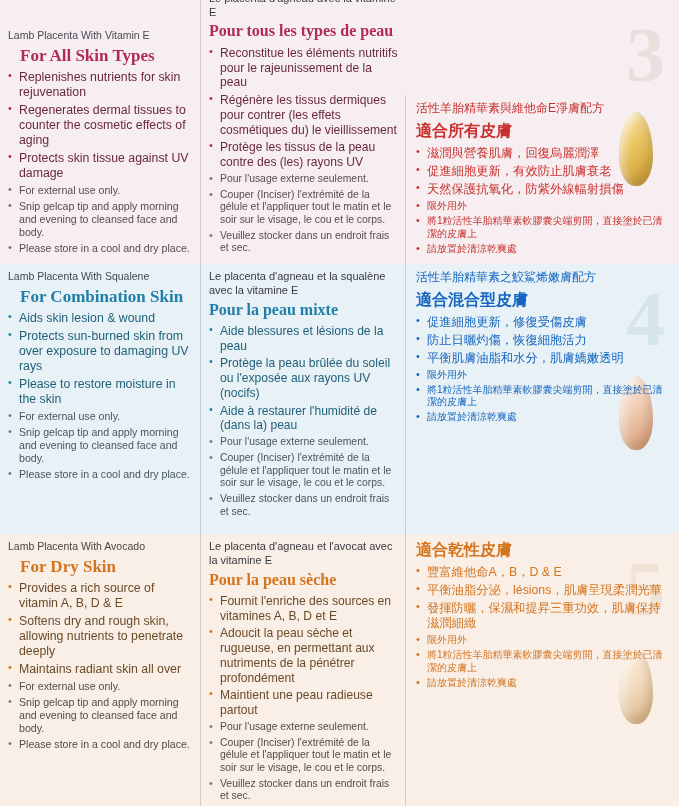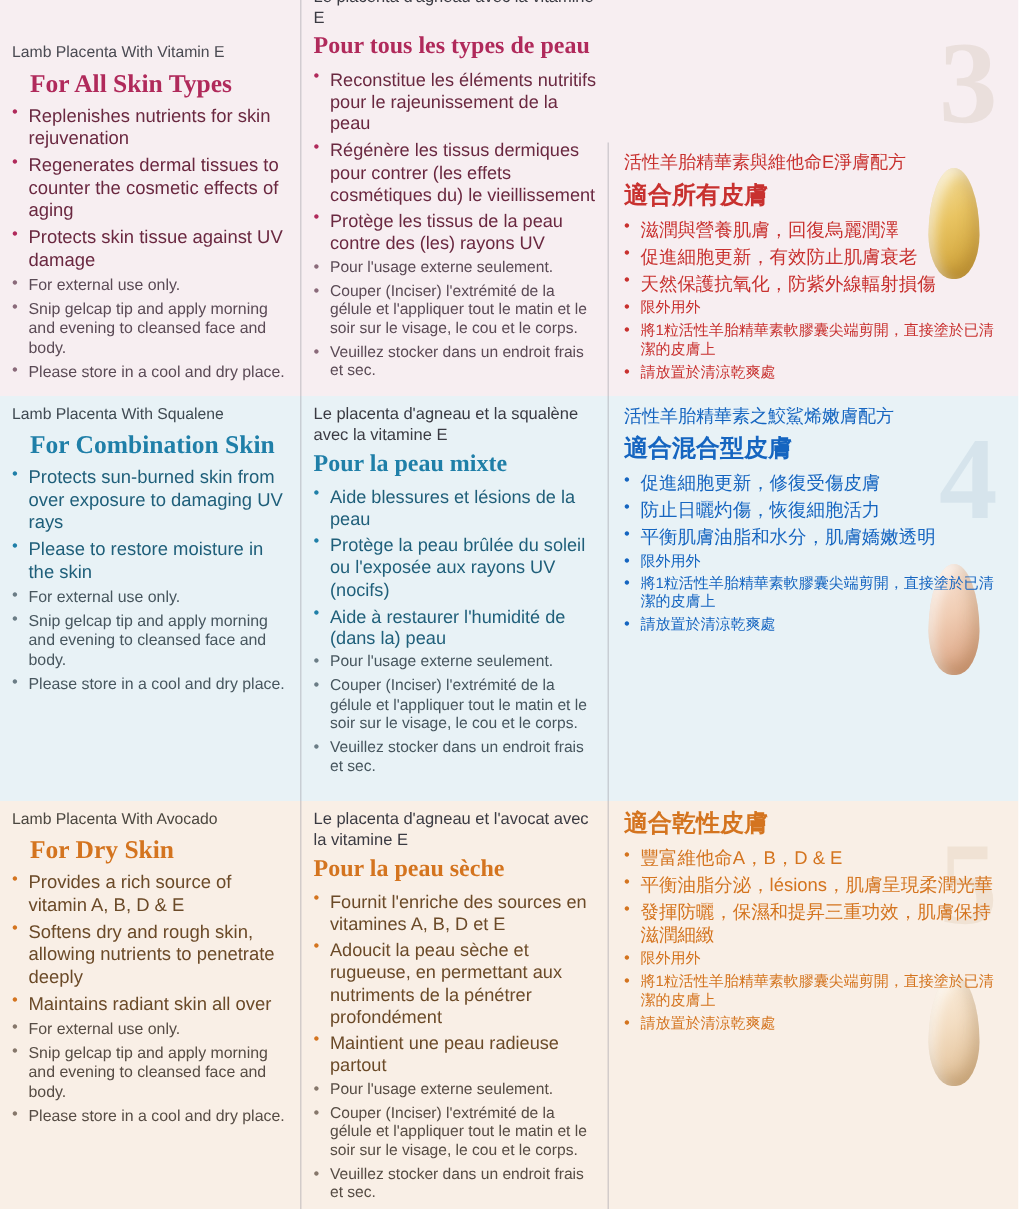--- a/index.html
+++ b/index.html
@@ -217,20 +217,21 @@
   </section>
 
   <section class="panel panel-2 t2">
     <div class="bignum">4</div>
     <div class="capsule cap2"></div>
 
     <div class="col col-en">
       <p class="prodline">Lamb Placenta With Squalene</p>
       <h2 class="heading">For Combination Skin</h2>
       <ul class="bul benefits">
+        <li>Aids skin lesion &amp; wound</li>
         <li>Protects sun-burned skin from over exposure to damaging UV rays</li>
         <li>Please to restore moisture in the skin</li>
       </ul>
       <ul class="bul care">
         <li>For external use only.</li>
         <li>Snip gelcap tip and apply morning and evening to cleansed face and body.</li>
         <li>Please store in a cool and dry place.</li>
       </ul>
     </div>
 

